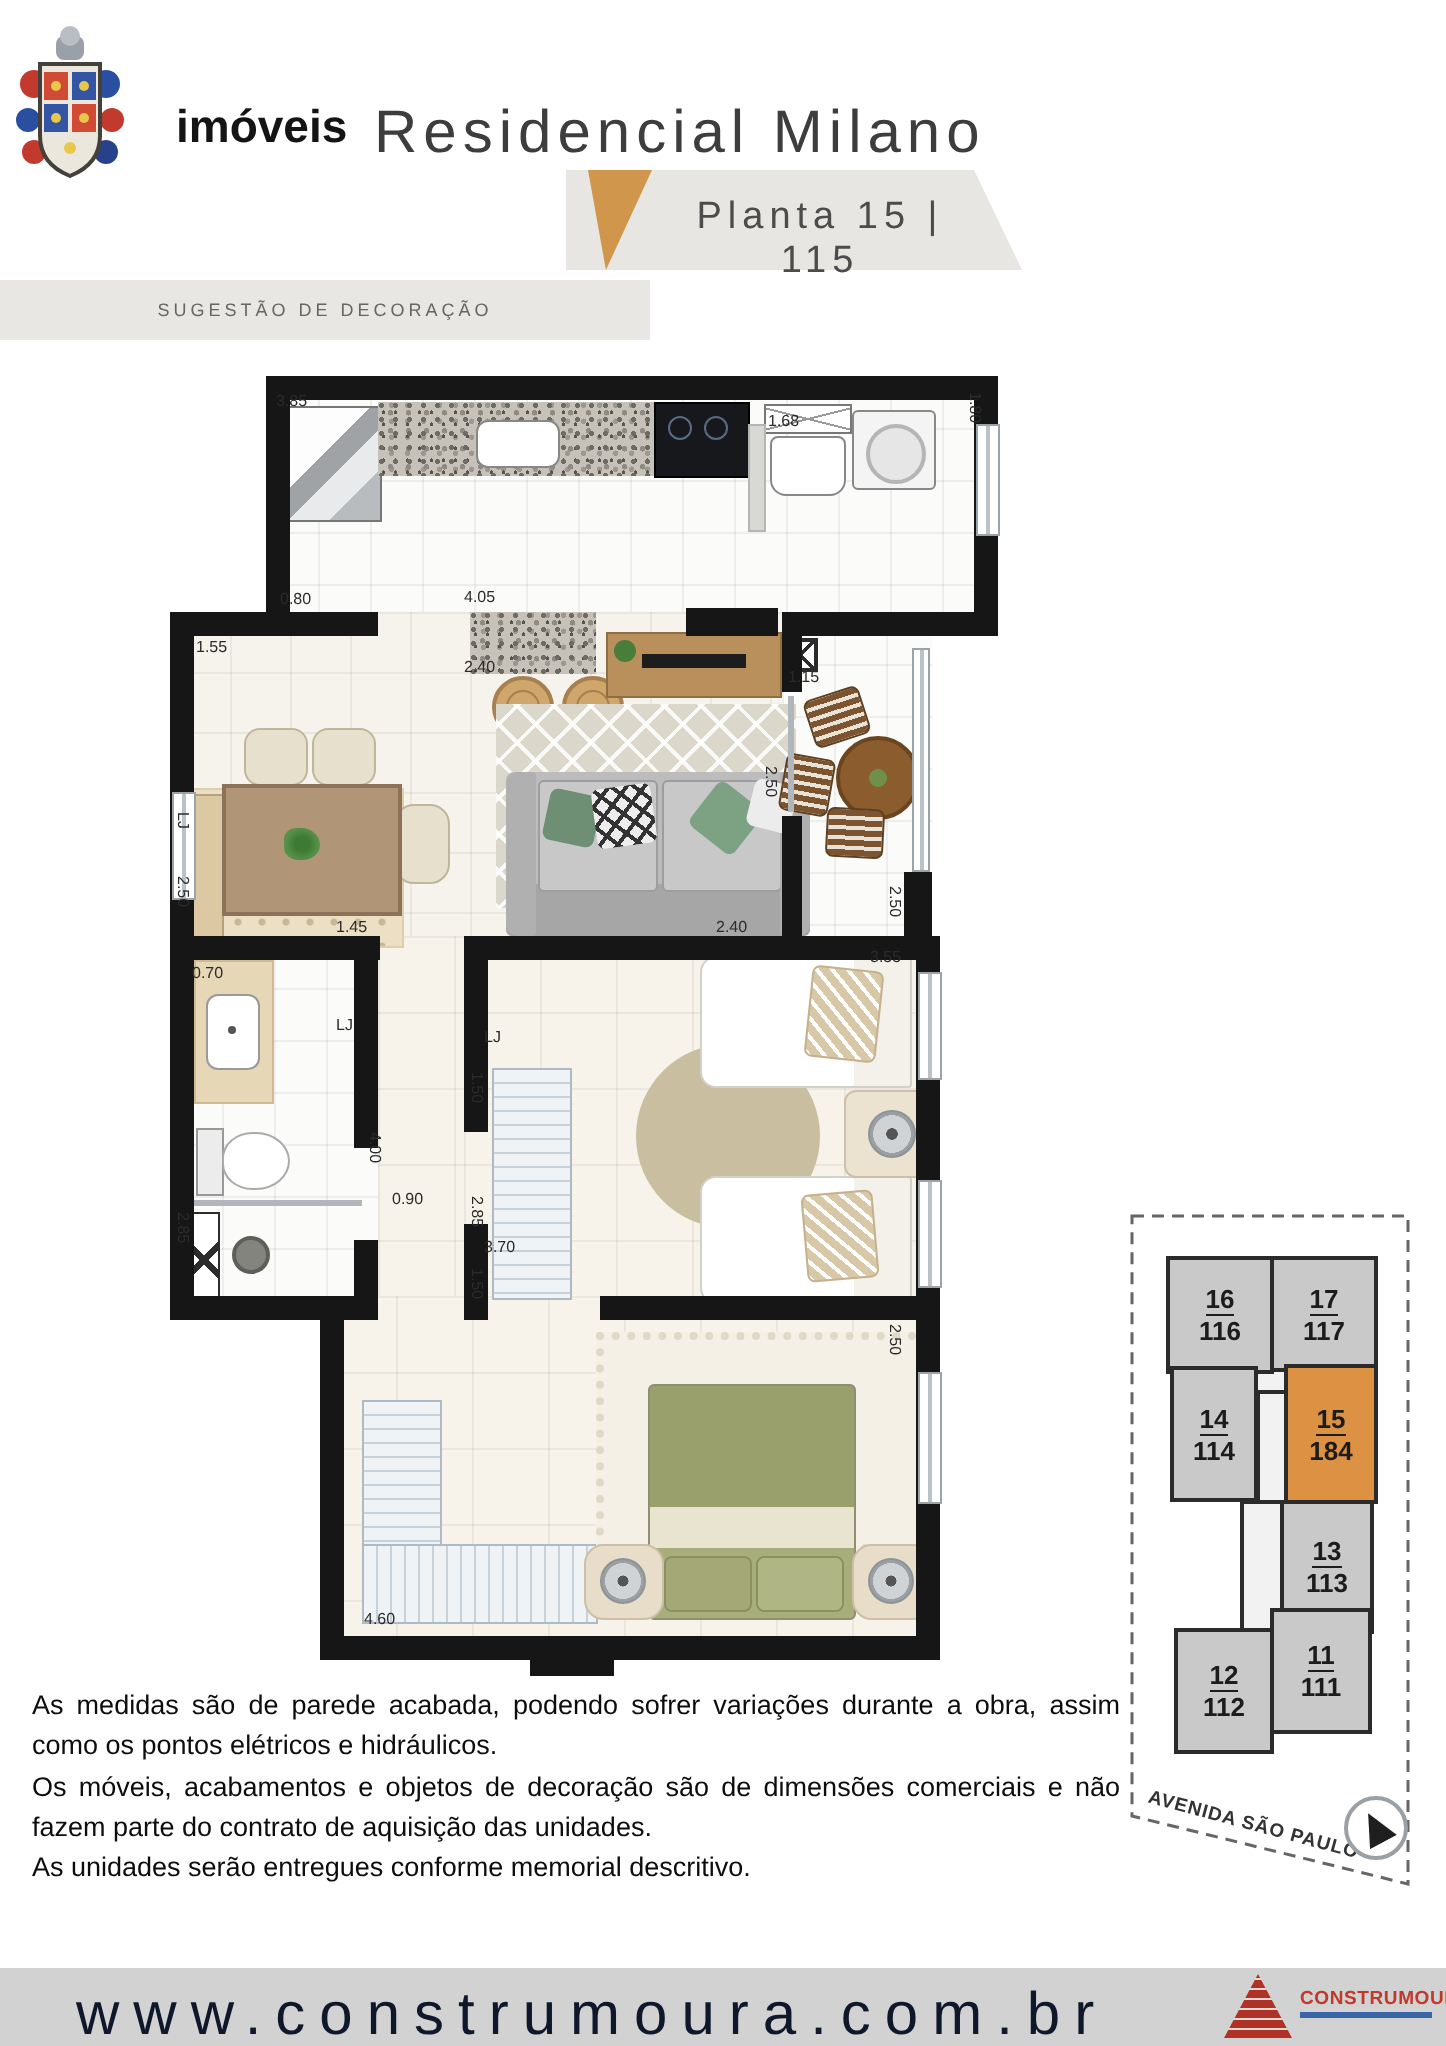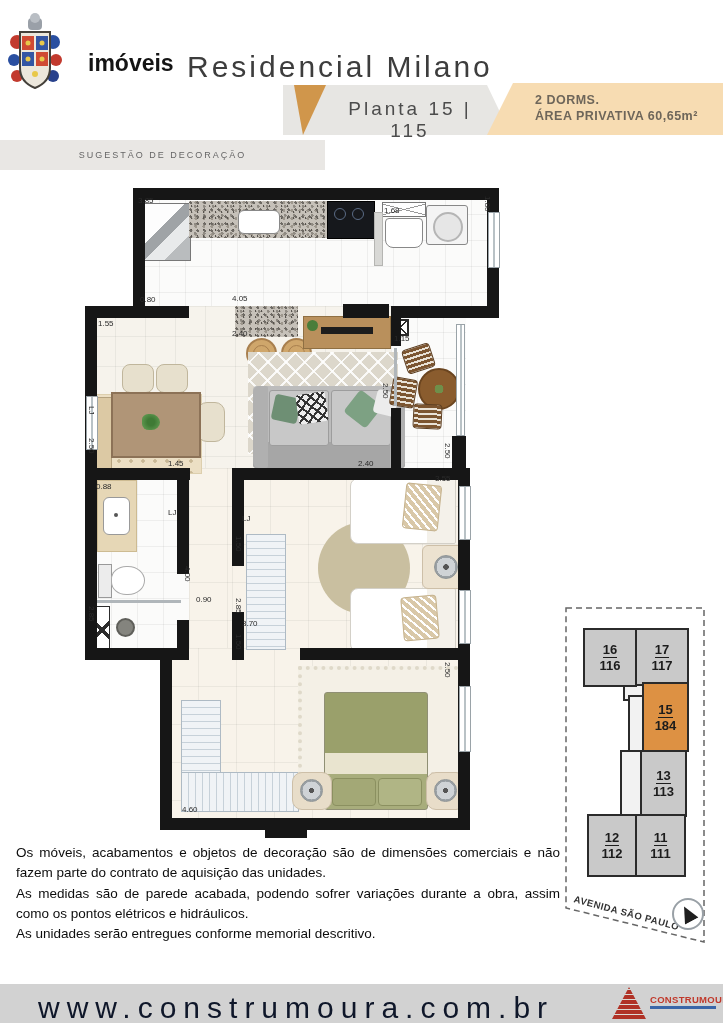--- a/index.html
+++ b/index.html
@@ -106,24 +106,20 @@
         <circle cx="34" cy="49" r="2.5" fill="#e8c84a"></circle>
       <circle cx="27" cy="64" r="3" fill="#e8c84a"></circle>
     </svg>
   </div>
   <div class="brand-sub">imóveis</div>
   <div class="title">Residencial Milano</div>
 
   <div class="banner-gray"></div>
   <div class="banner-tri"></div>
   <div class="banner-plan">Planta 15 | 115</div>
-  <div class="banner-peach">
-    <div class="t"><span>2 DORMS.</span><br>
-    <span>ÁREA PRIVATIVA 60,65m²</span></div>
-  </div>
   <div class="decor-tag">SUGESTÃO DE DECORAÇÃO</div>
 
   <div>
 
     <div class="floor tile" style="left:133px;top:188px;width:366px;height:130px;"></div>
     <div class="floor" style="left:85px;top:306px;width:306px;height:174px;"></div>
     <div class="floor tile" style="left:391px;top:306px;width:75px;height:174px;"></div>
     <div class="floor tile" style="left:85px;top:468px;width:104px;height:192px;"></div>
     <div class="floor cream" style="left:189px;top:468px;width:43px;height:192px;"></div>
     <div class="floor cream" style="left:232px;top:468px;width:238px;height:192px;"></div>
@@ -244,21 +240,21 @@
     <span class="dim" style="left:140px;top:295px;">0.80</span>
     <span class="dim" style="left:98px;top:319px;">1.55</span>
     <span class="dim" style="left:232px;top:294px;">4.05</span>
     <span class="dim" style="left:232px;top:329px;">2.40</span>
     <span class="dim" style="left:394px;top:334px;">1.15</span>
     <span class="dim v" style="left:390px;top:383px;">2.50</span>
     <span class="dim v" style="left:452px;top:443px;">2.50</span>
     <span class="dim v" style="left:96px;top:438px;">2.50</span>
     <span class="dim" style="left:168px;top:459px;">1.45</span>
     <span class="dim" style="left:358px;top:459px;">2.40</span>
-    <span class="dim" style="left:96px;top:482px;">0.88</span>
+    <span class="dim" style="left:96px;top:482px;">0.70</span>
     <span class="dim" style="left:435px;top:474px;">3.55</span>
     <span class="dim v" style="left:243px;top:536px;">1.50</span>
     <span class="dim v" style="left:192px;top:566px;">4.00</span>
     <span class="dim" style="left:196px;top:595px;">0.90</span>
     <span class="dim v" style="left:96px;top:606px;">2.85</span>
     <span class="dim v" style="left:243px;top:598px;">2.85</span>
     <span class="dim v" style="left:243px;top:634px;">1.50</span>
     <span class="dim" style="left:242px;top:619px;">3.70</span>
     <span class="dim v" style="left:452px;top:662px;">2.50</span>
     <span class="dim" style="left:182px;top:805px;">4.60</span>
@@ -275,45 +271,49 @@
     <div class="corr" style="left:70px;top:93px;width:16px;height:58px;"></div>
     <div class="corr" style="left:62px;top:148px;width:20px;height:64px;"></div>
     <div class="unit" style="left:25px;top:26px;width:50px;height:55px;">
       <span class="fn">16</span>
       <span>116</span>
     </div>
     <div class="unit" style="left:77px;top:26px;width:50px;height:54px;">
       <span class="fn">17</span>
       <span>117</span>
     </div>
+    <div class="unit" style="left:27px;top:81px;width:40px;height:64px;">
+      <span class="fn">14</span>
+      <span>114</span>
+    </div>
     <div class="unit hl" style="left:84px;top:80px;width:43px;height:66px;">
       <span class="fn">15</span>
       <span>184</span>
     </div>
     <div class="unit" style="left:82px;top:148px;width:43px;height:63px;">
       <span class="fn">13</span>
       <span>113</span>
     </div>
     <div class="unit" style="left:29px;top:212px;width:46px;height:59px;">
       <span class="fn">12</span>
       <span>112</span>
     </div>
-    <div class="unit" style="left:77px;top:212px;width:47px;height:59px;">
+    <div class="unit" style="left:77px;top:202px;width:47px;height:59px;">
       <span class="fn">11</span>
       <span>111</span>
     </div>
     <div class="street">AVENIDA SÃO PAULO</div>
     <div class="compass">
         <div class="tri"></div>
       </div>
   </div>
 
   <div class="disc">
+    <p>As medidas são de parede acabada, podendo sofrer variações durante a obra, assim como os pontos elétricos e hidráulicos.</p>
     <p>Os móveis, acabamentos e objetos de decoração são de dimensões comerciais e não fazem parte do contrato de aquisição das unidades.</p>
-    <p>As medidas são de parede acabada, podendo sofrer variações durante a obra, assim como os pontos elétricos e hidráulicos.</p>
     <p style="text-align:left;">As unidades serão entregues conforme memorial descritivo.</p>
   </div>
 
   <div class="footer">
     <div class="url">www.construmoura.com.br</div>
     <div class="pyr"></div>
     <div class="cm-name">CONSTRUMOURA</div>
     <div class="cm-line"></div>
   </div>
 

